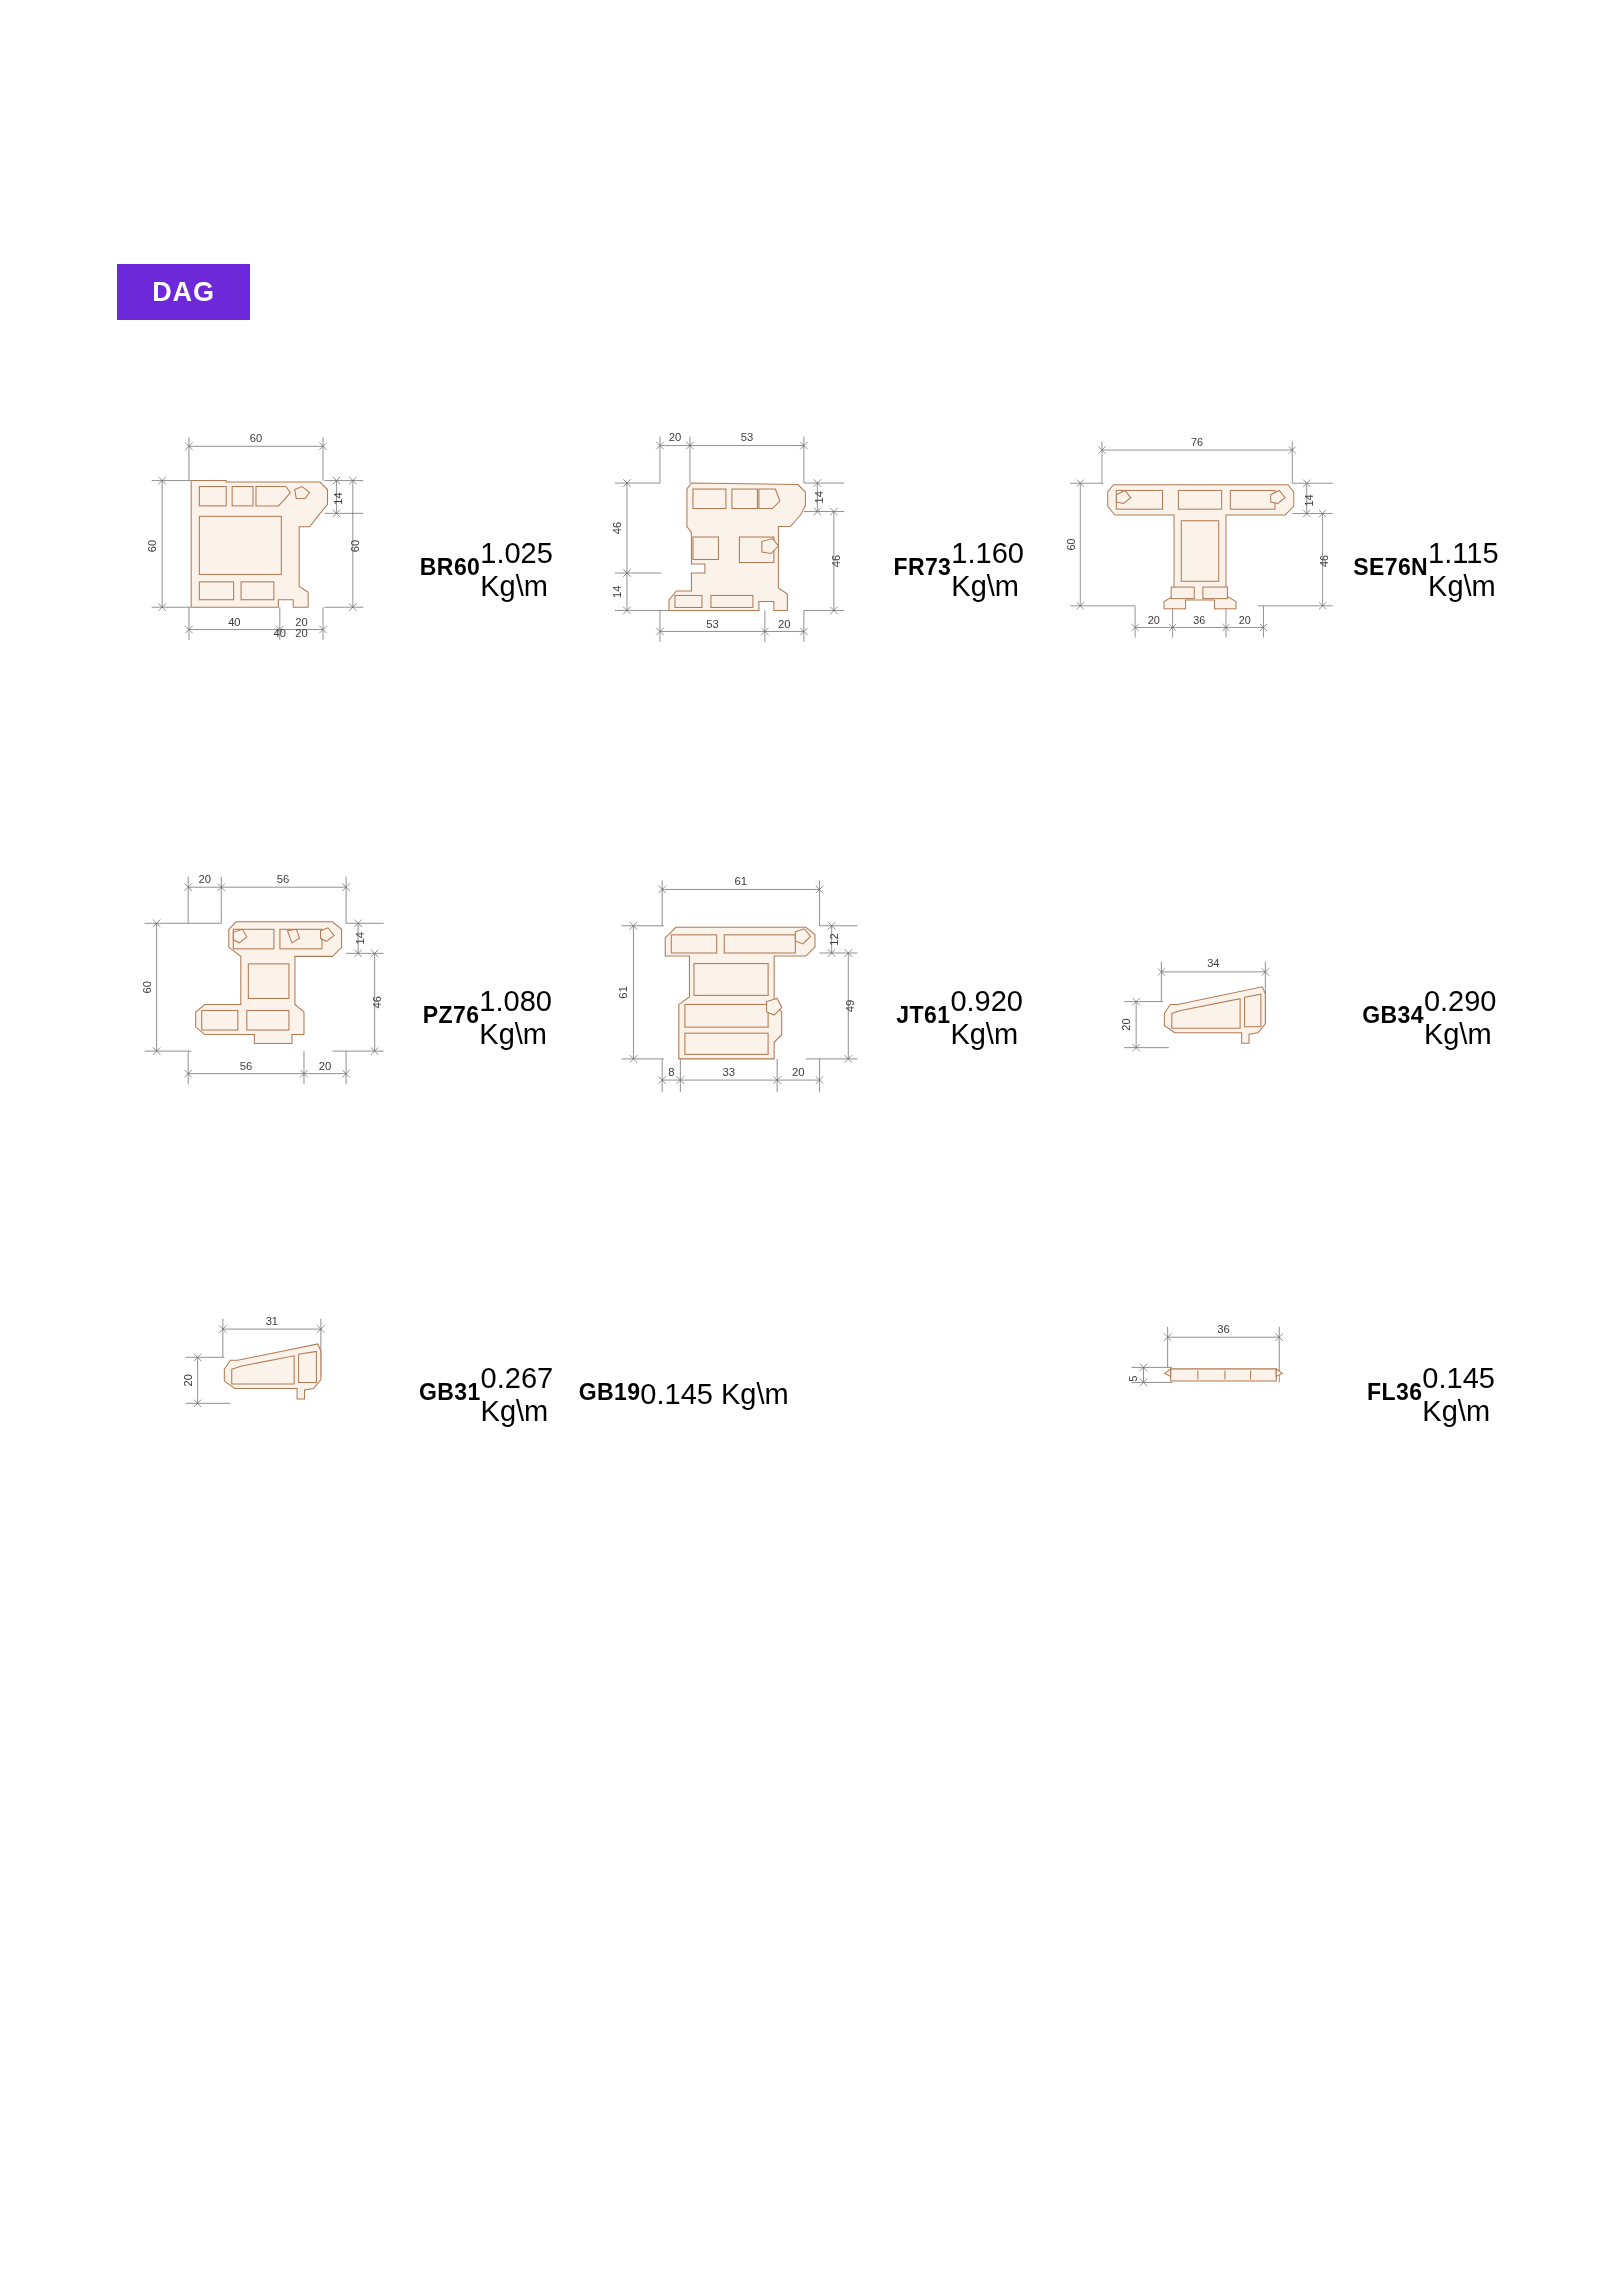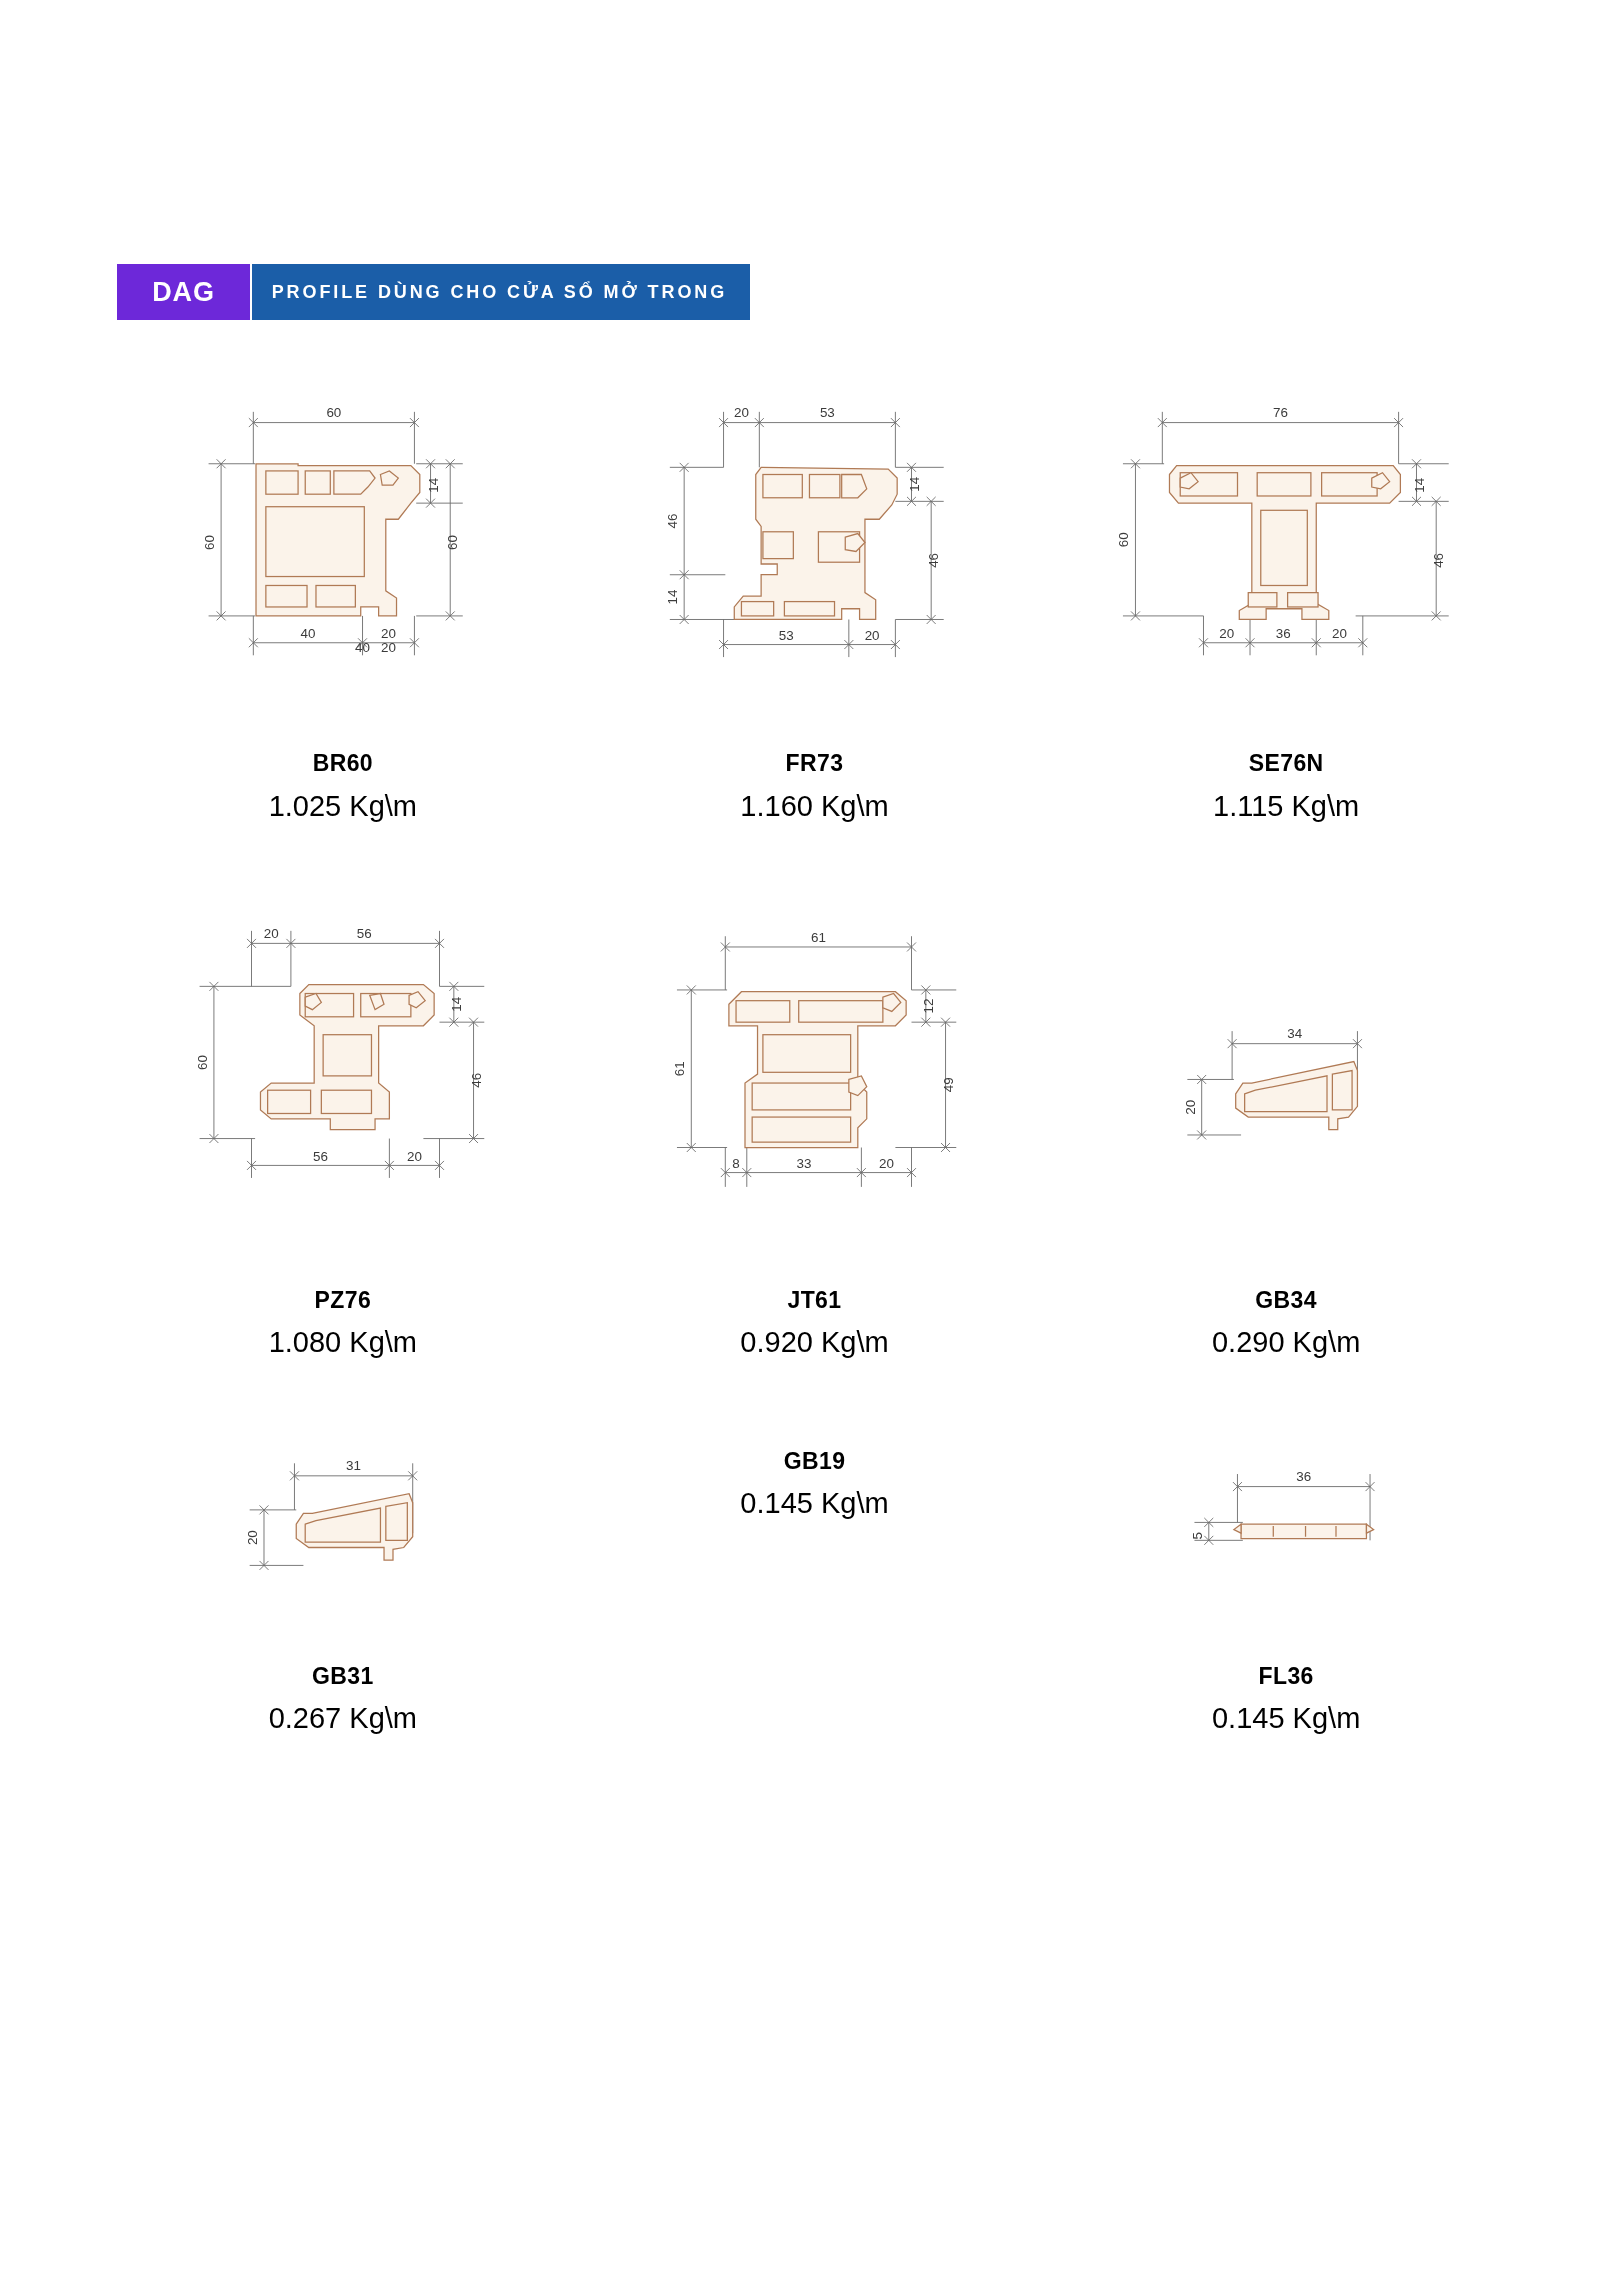--- a/index.html
+++ b/index.html
@@ -60,21 +60,21 @@
     width: 1415px;
   }
   .row {
     display: flex;
     width: 100%;
   }
   .cell {
     width: 33.3333%;
     box-sizing: border-box;
     display: flex;
-    flex-direction: column;
+    flex-direction: row;
     align-items: center;
   }
   .drawing {
     position: relative;
     width: 100%;
     height: 376px;
   }
   .drawing svg {
     position: absolute;
     left: 0;
@@ -104,23 +104,20 @@
     font-size: 15px;
     fill: #3b3b3b;
   }
 </style>
 </head>
 <body>
 
 <div class="header">
   <div class="logo-box">
     <span class="logo-text">DAG</span>
-  </div>
-  <div class="header-bar">
-    <span class="header-title">PROFILE DÙNG CHO CỬA SỔ MỞ TRONG</span>
   </div>
 </div>
 
 <div class="grid">
 
   <div class="row row-1">
 
     <div class="cell">
       <div class="drawing">
         <svg viewBox="0 0 420 400" preserveAspectRatio="xMidYMid meet">

